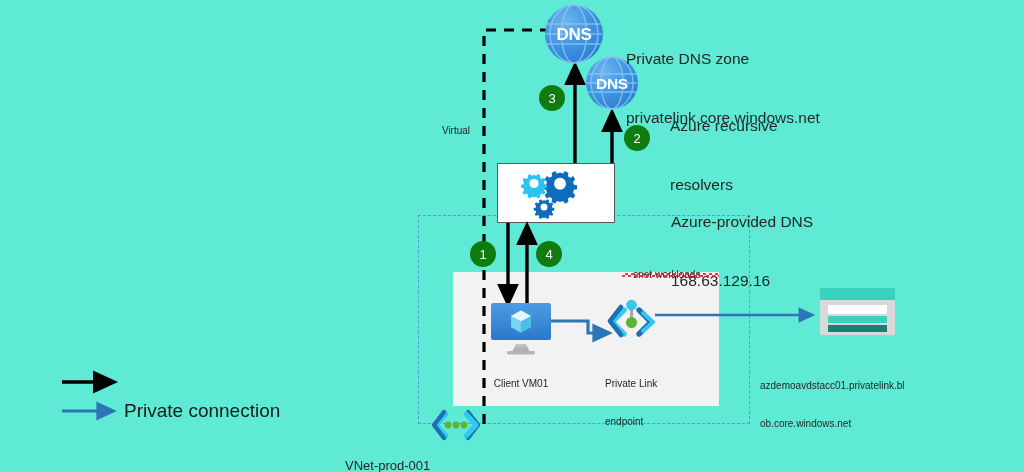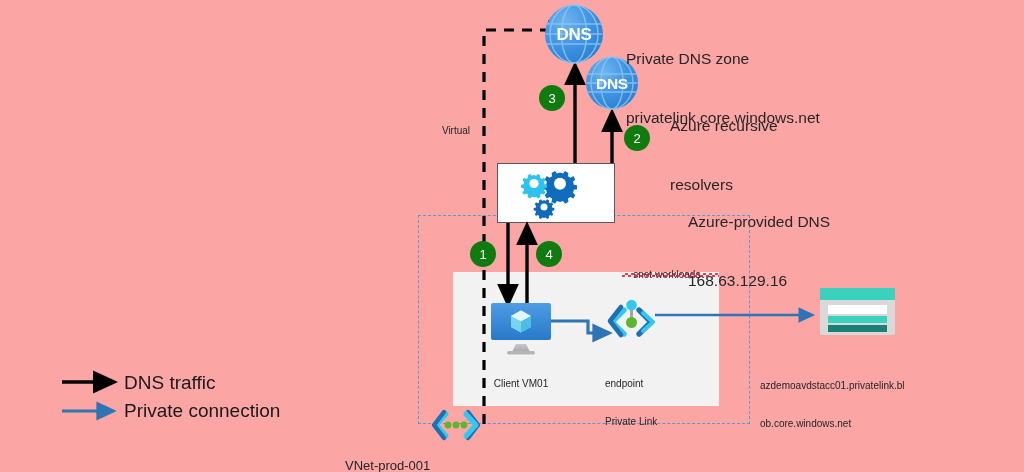--- a/index.html
+++ b/index.html
@@ -8,21 +8,21 @@
     background: #ffffff;
   }
   body {
     font-family: "Liberation Sans", sans-serif;
     color: #262626;
   }
   #diagram {
     position: relative;
     width: 1024px;
     height: 472px;
-    background: #fca5a5;
+    background: #5eead4;
     overflow: hidden;
   }
   svg.layer {
     position: absolute;
     left: 0;
     top: 0;
     width: 1024px;
     height: 472px;
     pointer-events: none;
   }
@@ -272,41 +272,41 @@
   <div class="lbl lbl-16" style="left:610px; top:9px;">
     <div>Private DNS zone</div>
     <div>privatelink.core.windows.net</div>
   </div>
 
   <div class="lbl lbl-16" style="left:654px; top:76px;">
     <div>Azure recursive</div>
     <div>resolvers</div>
   </div>
 
-  <div class="lbl lbl-16" style="left:672px; top:172px;">
+  <div class="lbl lbl-16" style="left:655px; top:172px;">
     <div>Azure-provided DNS</div>
     <div>168.63.129.16</div>
   </div>
 
   <div class="lbl lbl-15 center" style="left:392px; top:99px; width:128px;">
     <div>Virtual</div>
   </div>
 
   <div class="lbl lbl-15" style="left:622px; top:256px;">
     <span>snet-workloads</span>
   </div>
   <div class="squiggle" style="left:622px; top:273px; width:97px;"></div>
 
   <div class="lbl lbl-15 center" style="left:462px; top:352px; width:118px;">
     <div>Client VM01</div>
   </div>
 
   <div class="lbl lbl-15" style="left:605px; top:352px; width:110px;">
+    <div>Private Link</div>
     <div>endpoint</div>
-    <div>Private Link</div>
     
   </div>
 
   <div class="lbl lbl-15" style="left:760px; top:354px; width:250px;">
     <div>azdemoavdstacc01.privatelink.bl</div>
     <div>ob.core.windows.net</div>
   </div>
 
   <div class="lbl lbl-13" style="left:345px; top:425px;">
     <div>VNet-prod-001</div>
@@ -319,16 +319,15 @@
   <div class="badge" style="left:624px; top:125px;">
     <span>2</span>
   </div>
   <div class="badge" style="left:539px; top:85px;">
     <span>3</span>
   </div>
   <div class="badge" style="left:536px; top:241px;">
     <span>4</span>
   </div>
 
-  <div class="lbl lbl-legend" style="left:124px; top:371px;">DNS traffic</div>
   <div class="lbl lbl-legend" style="left:124px; top:399px;">Private connection</div>
 
 </div>
 
 </body></html>

